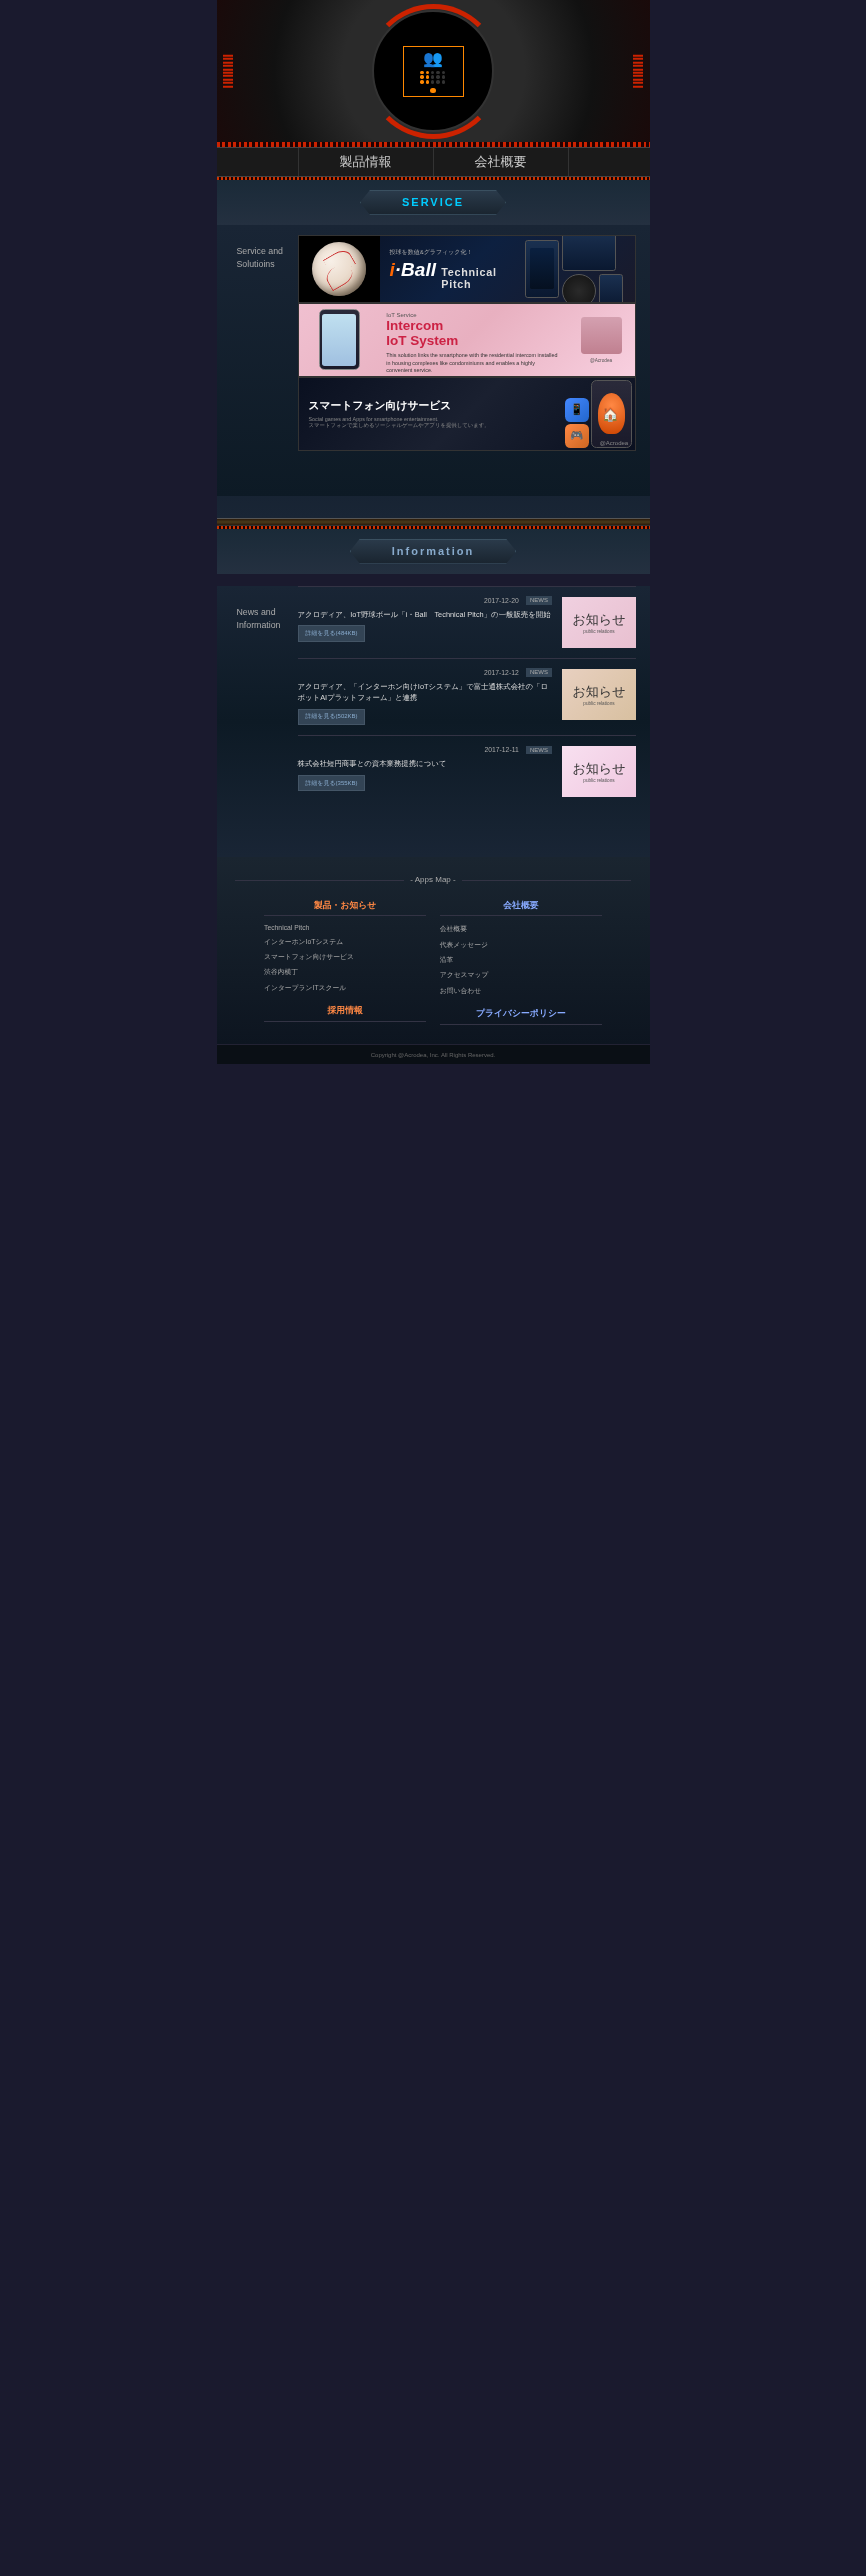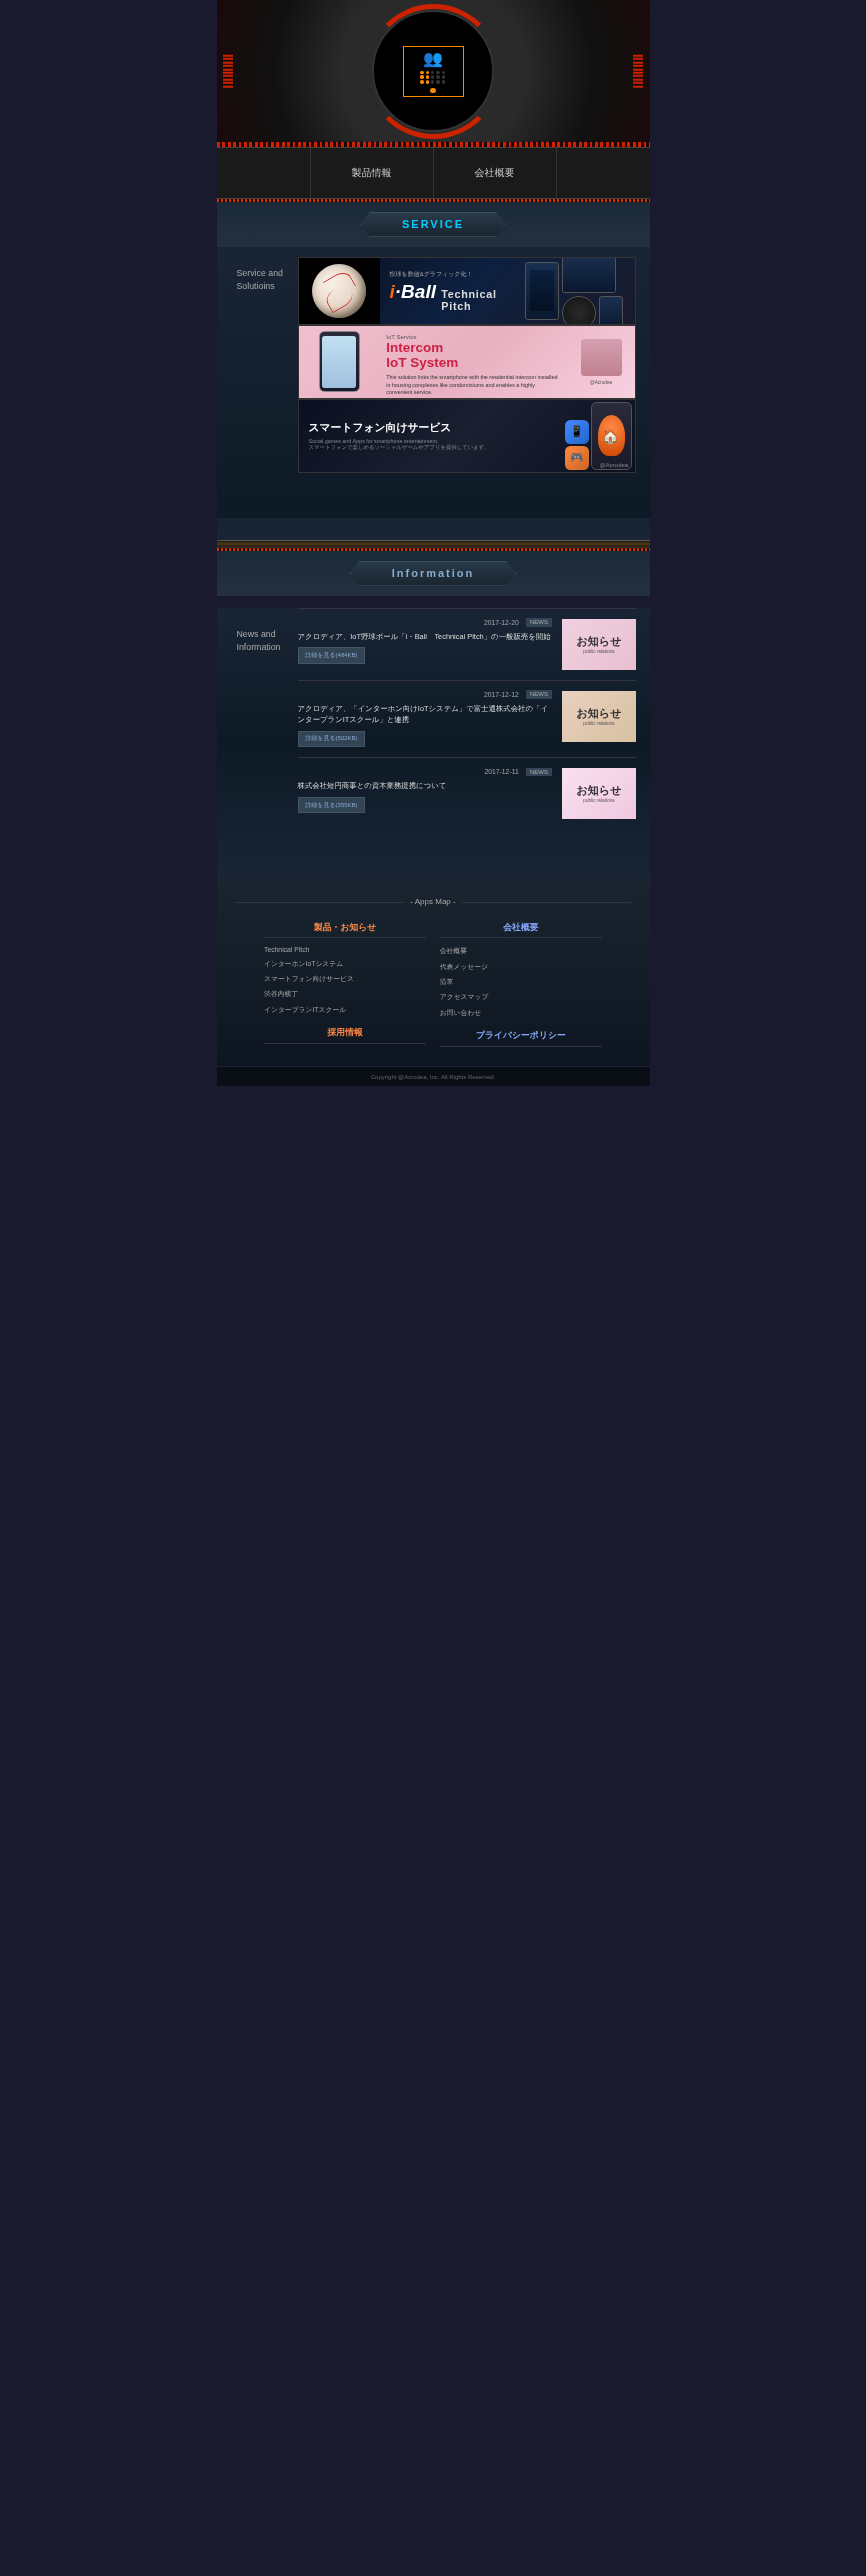--- a/index.html
+++ b/index.html
@@ -97,23 +97,23 @@
     
     .nav-bar {
       background: #1a1a1a;
       border-top: 0.7px solid #444;
       border-bottom: 0.7px solid #444;
       display: flex;
       justify-content: center;
       gap: 0;
     }
     .nav-item {
-      padding: 18px 41px;
+      padding: 5px 41px;
       color: #ccc;
-      font-size: 10px;
+      font-size: 13px;
       cursor: pointer;
       border-right: 0.7px solid #333;
     }
     .nav-item:first-child { border-left: 0.7px solid #333; }
     .section-title-text {
       font-size: 11px;
       font-weight: bold;
       letter-spacing: 2px;
     }
     .service-title { color: #00ccff; }
@@ -441,22 +441,22 @@
       height: 51px;
       background: linear-gradient(135deg, #f8c0d0, #e8a0b0);
       position: relative;
       display: flex;
       flex-direction: column;
       align-items: center;
       justify-content: center;
       overflow: hidden;
     }
     .oshirase-text {
-      font-size: 11px;
-      font-weight: bold;
+      font-size: 13px;
+      font-weight: normal;
       color: #333;
     }
     .oshirase-sub {
       font-size: 4.7px;
       color: #555;
     }
 
     
     .sitemap-section {
       background: linear-gradient(to bottom, #1a2530, #0d1520);
@@ -750,21 +750,21 @@
         </div>
       </div>
     </div>
 
     <div class="news-item">
       <div class="news-left">
         <div class="news-meta">
           <span>2017-12-12</span>
           <span class="news-tag">NEWS</span>
         </div>
-        <div class="news-title">アクロディア、「インターホン向けIoTシステム」で富士通株式会社の「インタープランITスクール」と連携</div>
+        <div class="news-title">アクロディア、「インターホン向けIoTシステム」で富士通株式会社の「ロボットAIプラットフォーム」と連携</div>
         <div class="news-btn">詳細を見る(502KB)</div>
       </div>
       <div class="news-right">
         <div class="news-img-placeholder">
           <div style="position:absolute; top:0; left:0; right:0; bottom:0; background: linear-gradient(135deg, #e8d0c0, #d8c0a0);"></div>
           <div style="position:relative; z-index:1; text-align:center;">
             <div class="oshirase-text">お知らせ</div>
             <div class="oshirase-sub">public relations</div>
           </div>
         </div>

